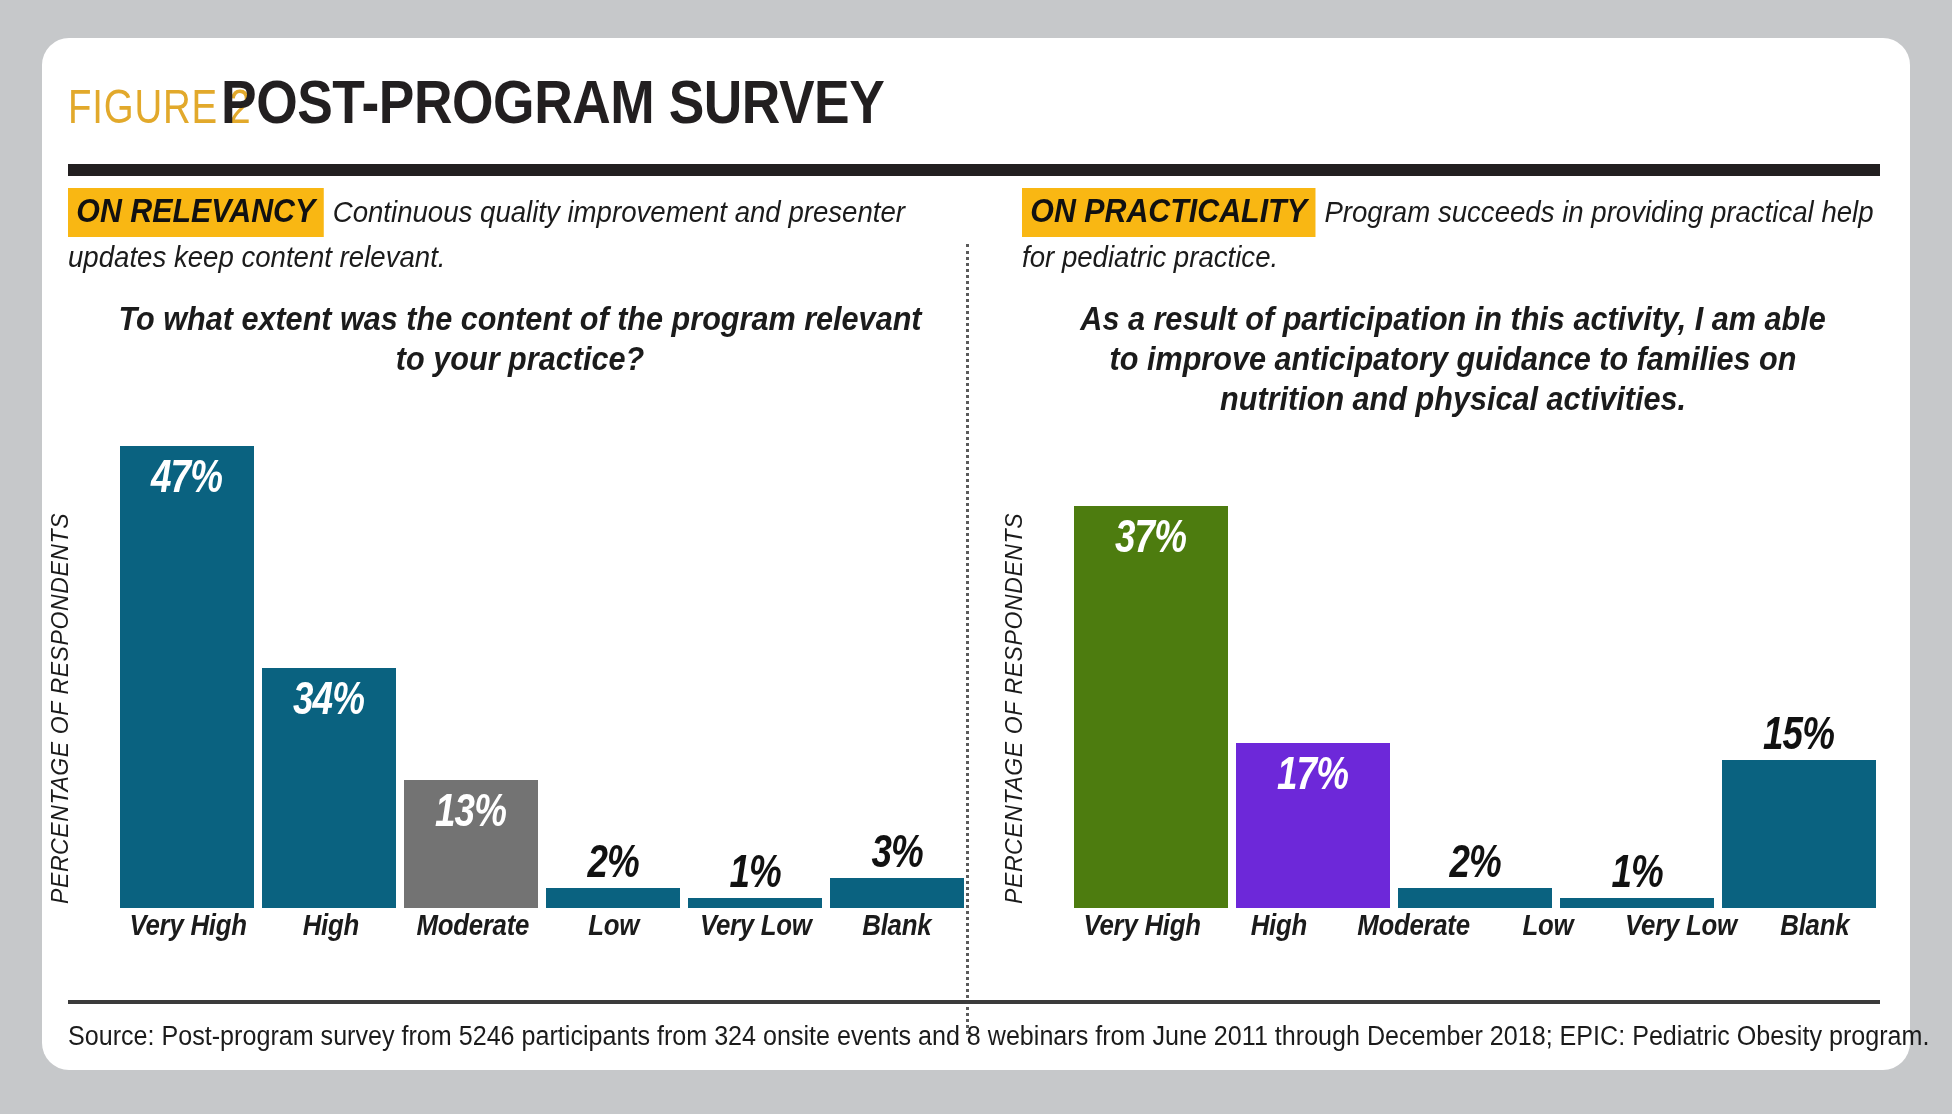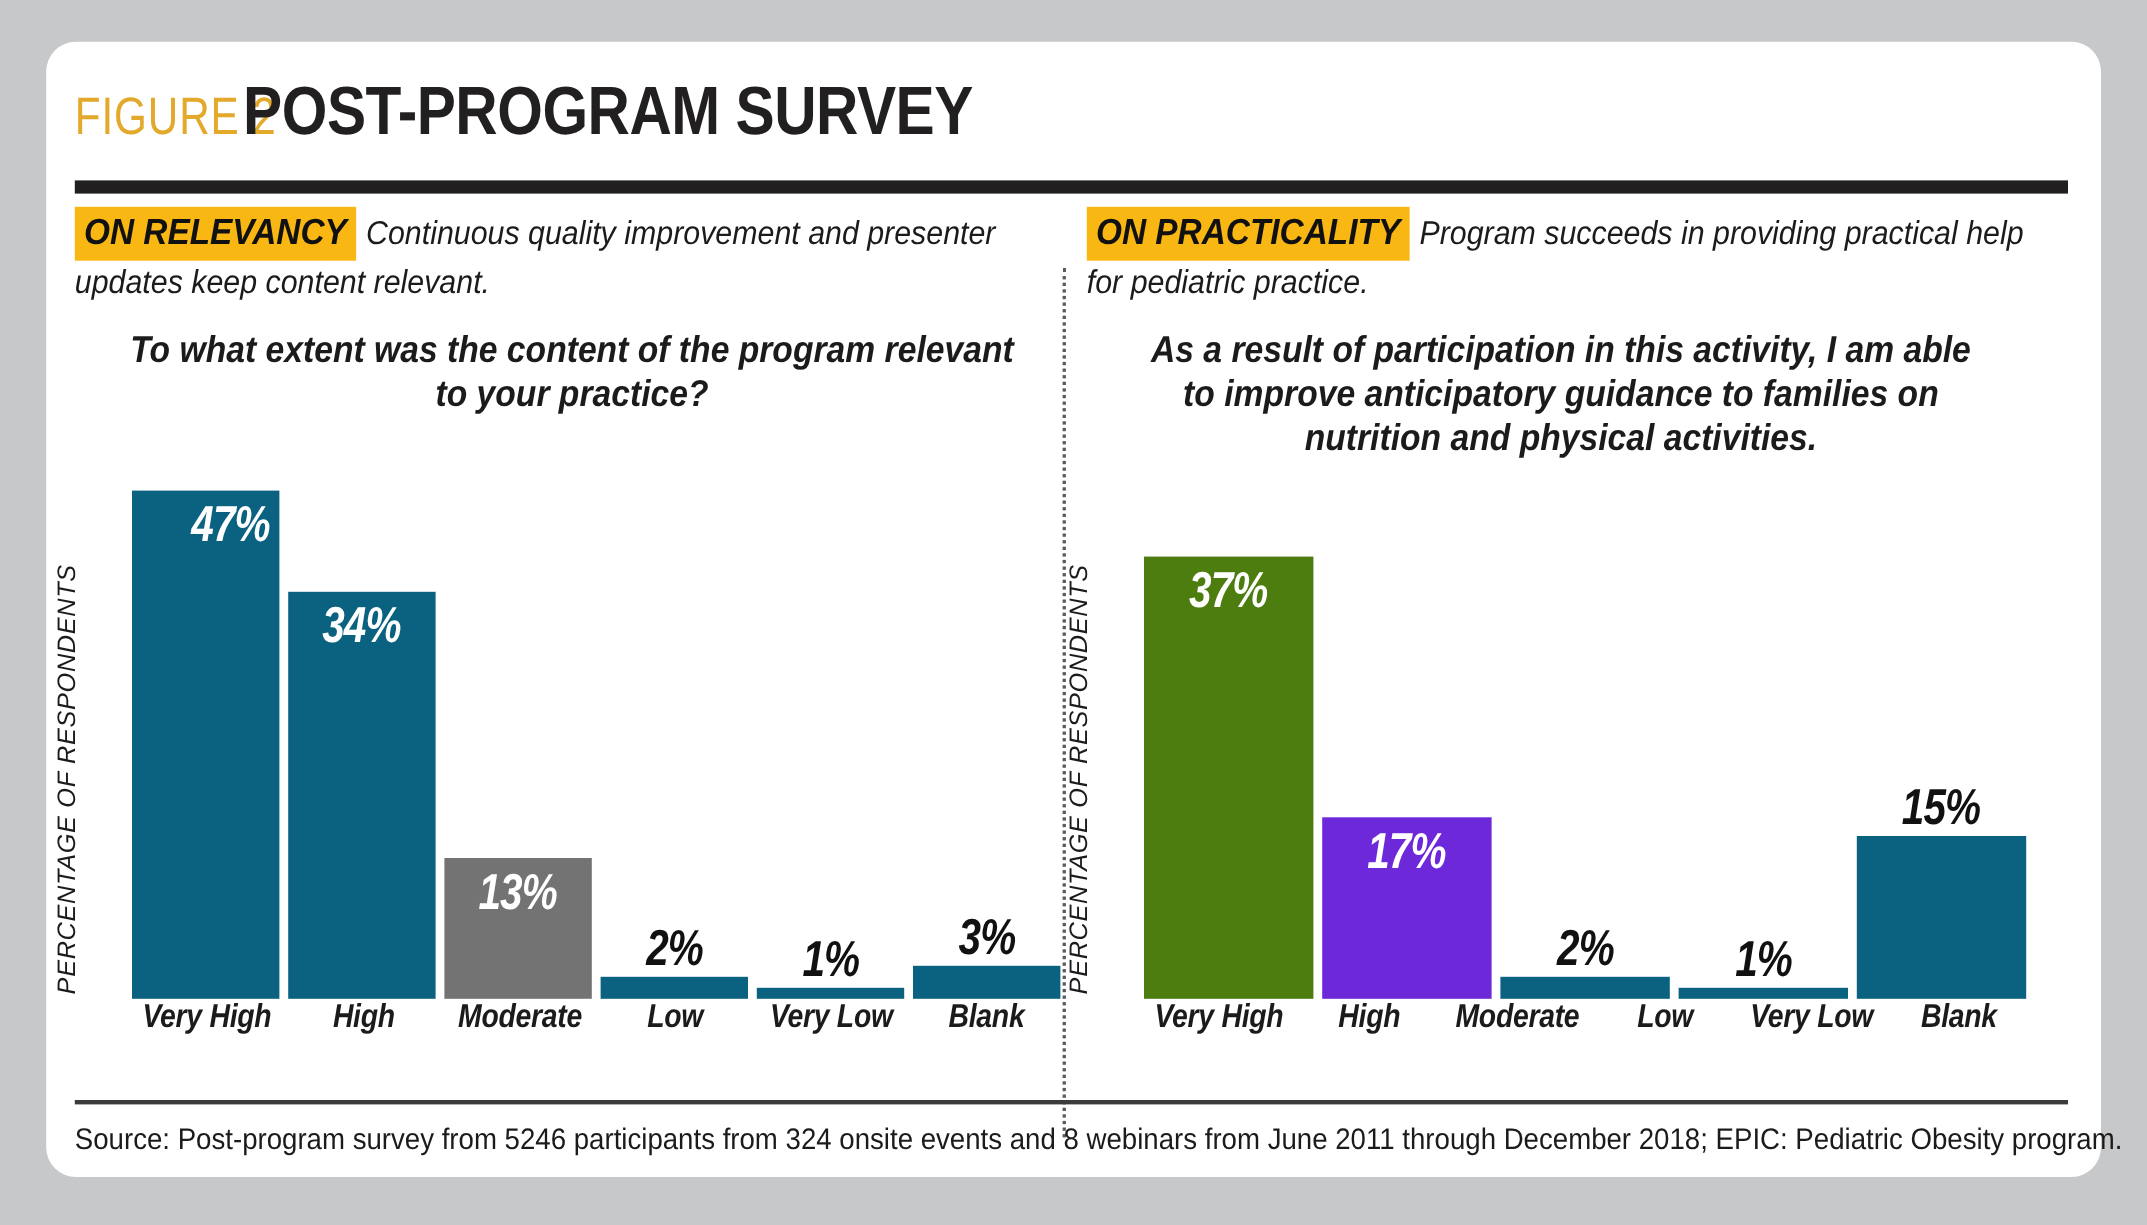--- a/index.html
+++ b/index.html
@@ -42,21 +42,21 @@
   }
   .title-rule{
     position:absolute;left:26px;top:126px;
     width:1812px;height:12px;background:#221f20;
   }
 
   
   .panels{position:absolute;left:0;top:150px;width:1868px;height:810px;}
   .panel{position:absolute;top:0;height:810px;font-style:italic;}
   .panel-left{left:26px;width:904px;}
-  .panel-right{left:946px;width:862px;}
+  .panel-right{left:980px;width:862px;}
 
   .divider{
     position:absolute;left:924px;top:56px;
     width:0;height:790px;
     border-left:3px dotted #5a5a5a;
   }
 
   
   .lede{
     font-size:30px;line-height:1.30;color:#1b1b1b;
@@ -172,26 +172,26 @@
       <div class="lede">
         <span class="tag">ON RELEVANCY</span><span>Continuous quality improvement and presenter updates keep content relevant.</span>
       </div>
       <div class="question">To what extent was the content of the program relevant to your practice?</div>
 
       <div class="chart">
         <div class="ylabel">PERCENTAGE OF RESPONDENTS</div>
         <div class="plot">
           <div class="bars">
               <div class="barcol">
-                <div class="bar" style="height: 462.48px; background: rgb(10, 98, 128); justify-content: flex-end;">
+                <div class="bar" style="height: 462.48px; background: rgb(10, 98, 128);">
                   <span class="bar-value-in">47%</span>
                 </div>
               </div>
               <div class="barcol">
-                <div class="bar" style="height: 370px; background: rgb(10, 98, 128);">
+                <div class="bar" style="height: 240px; background: rgb(10, 98, 128);">
                   <span class="bar-value-in">34%</span>
                 </div>
               </div>
               <div class="barcol">
                 <div class="bar" style="height: 127.92px; background: #737373; justify-content: center;">
                   <span class="bar-value-in">13%</span>
                 </div>
               </div>
               <div class="barcol">
                 <span class="bar-value-out" style="bottom: 23.68px;">2%</span>

